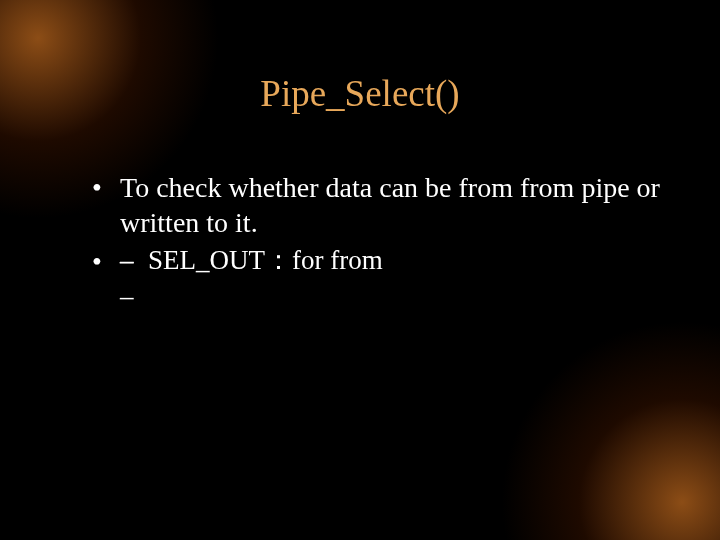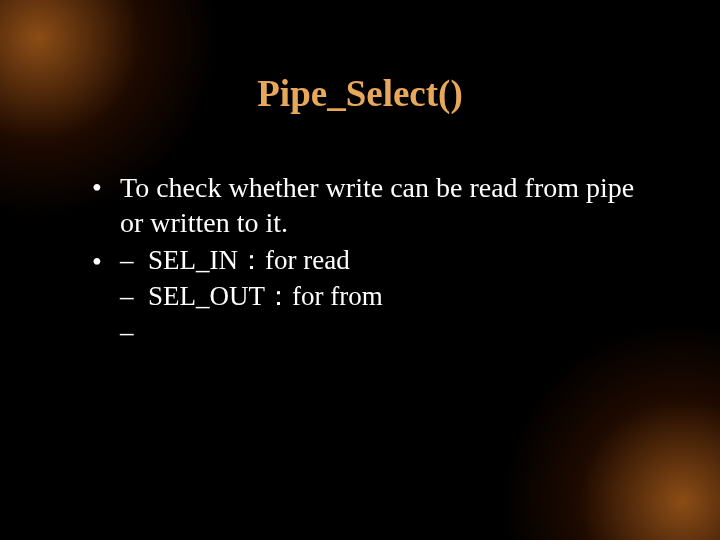--- a/index.html
+++ b/index.html
@@ -18,21 +18,21 @@
     box-sizing: border-box;
   }
   .title {
     position: absolute;
     top: 72px;
     left: 0;
     width: 720px;
     text-align: center;
     color: #e8a85a;
     font-size: 37px;
-    font-weight: 700;
+    font-weight: 400;
     text-shadow: 2px 2px 3px rgba(0,0,0,0.6);
   }
   .body {
     position: absolute;
     top: 170px;
     left: 92px;
     right: 60px;
     color: #ffffff;
     font-size: 28px;
     line-height: 1.25;
@@ -83,30 +83,29 @@
 <div class="slide">
   <div class="glow tl"></div>
   <div class="glow br"></div>
 
   <div class="title">Pipe_Select()</div>
 
   <div class="body">
 
     <div class="bullet-l1">
       <span class="marker">•</span>
-      <span>To check whether write can be read from pipe or written to it.</span>
+      <span>To check whether data can be from from pipe or written to it.</span>
     </div>
 
     <div class="bullet-l1">
       <span class="marker">•</span>
     </div>
 
     <div class="bullet-l2">
       <span class="marker">–</span>
-      <span>SEL_IN：for read</span>
     </div>
 
     <div class="bullet-l2">
       <span class="marker">–</span>
       <span>SEL_OUT：for from</span>
     </div>
 
     <div class="bullet-l2">
       <span class="marker">–</span>
     </div>

